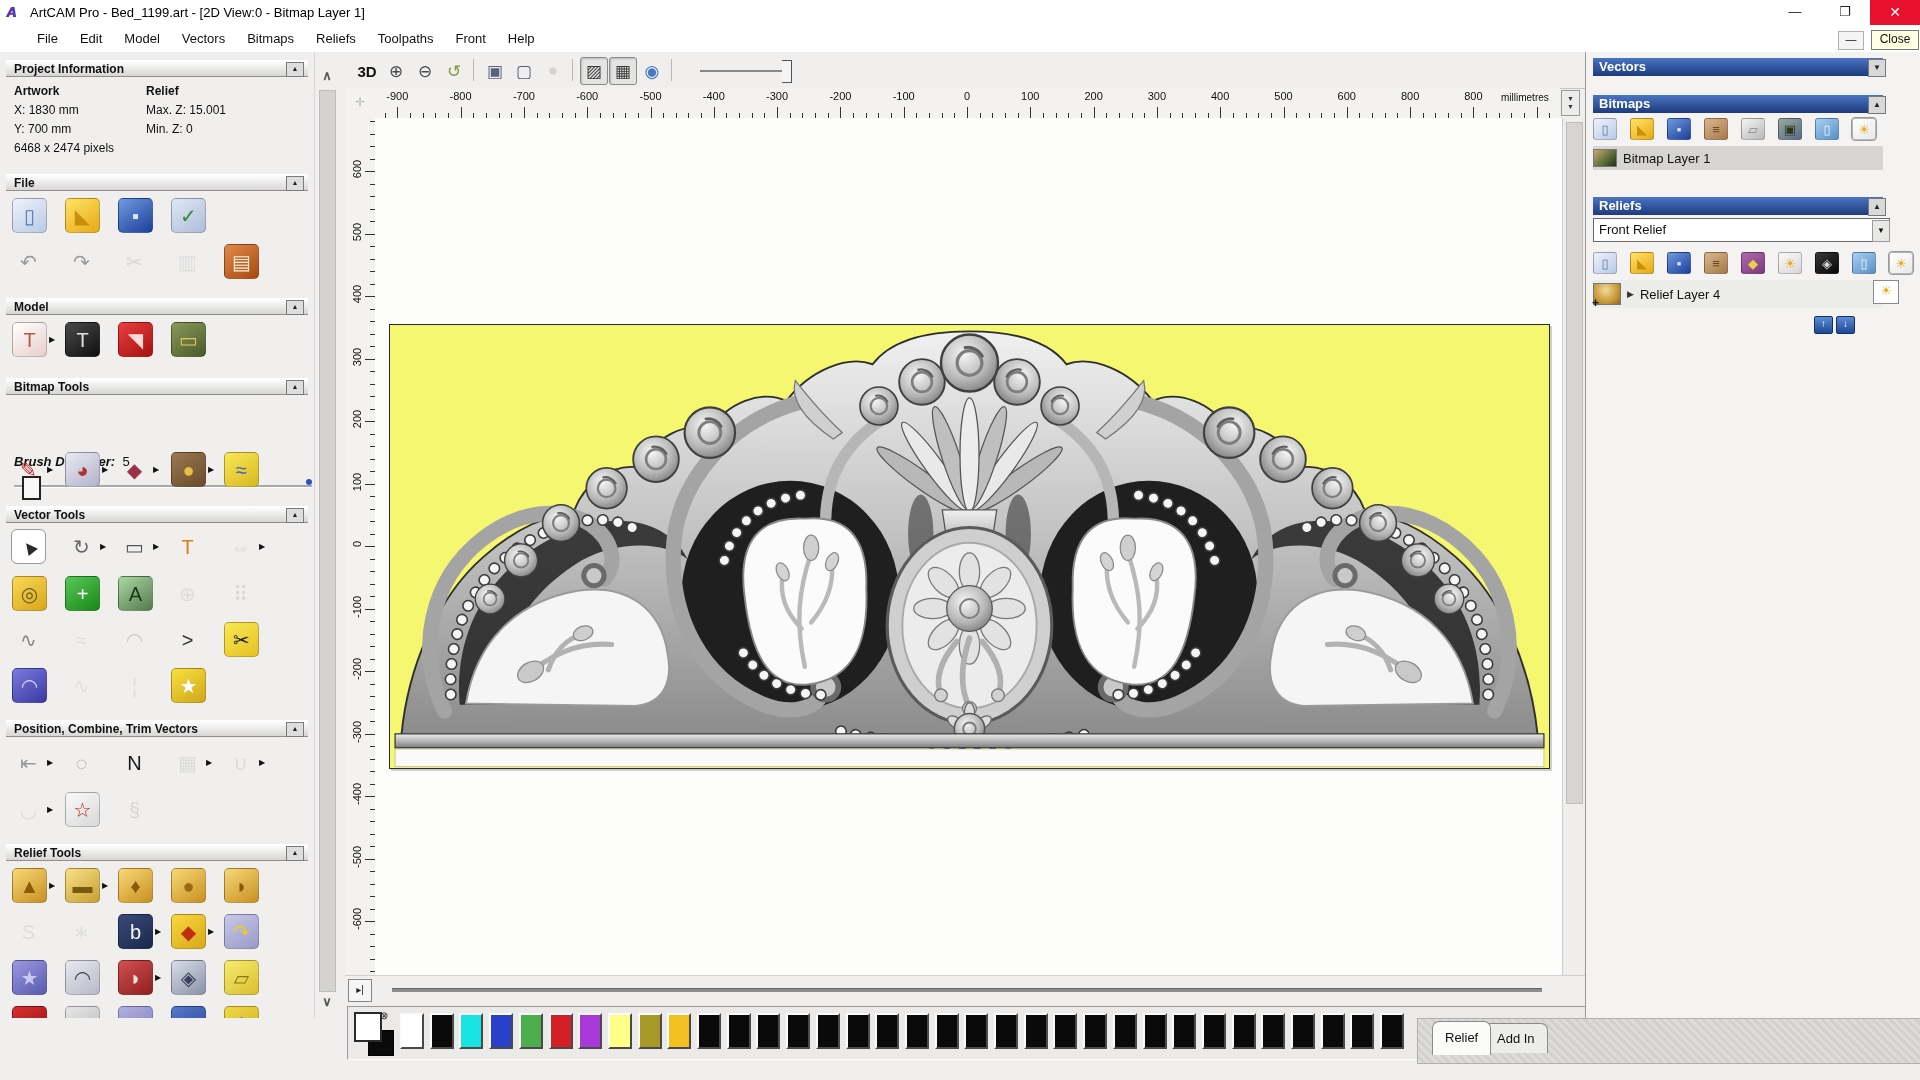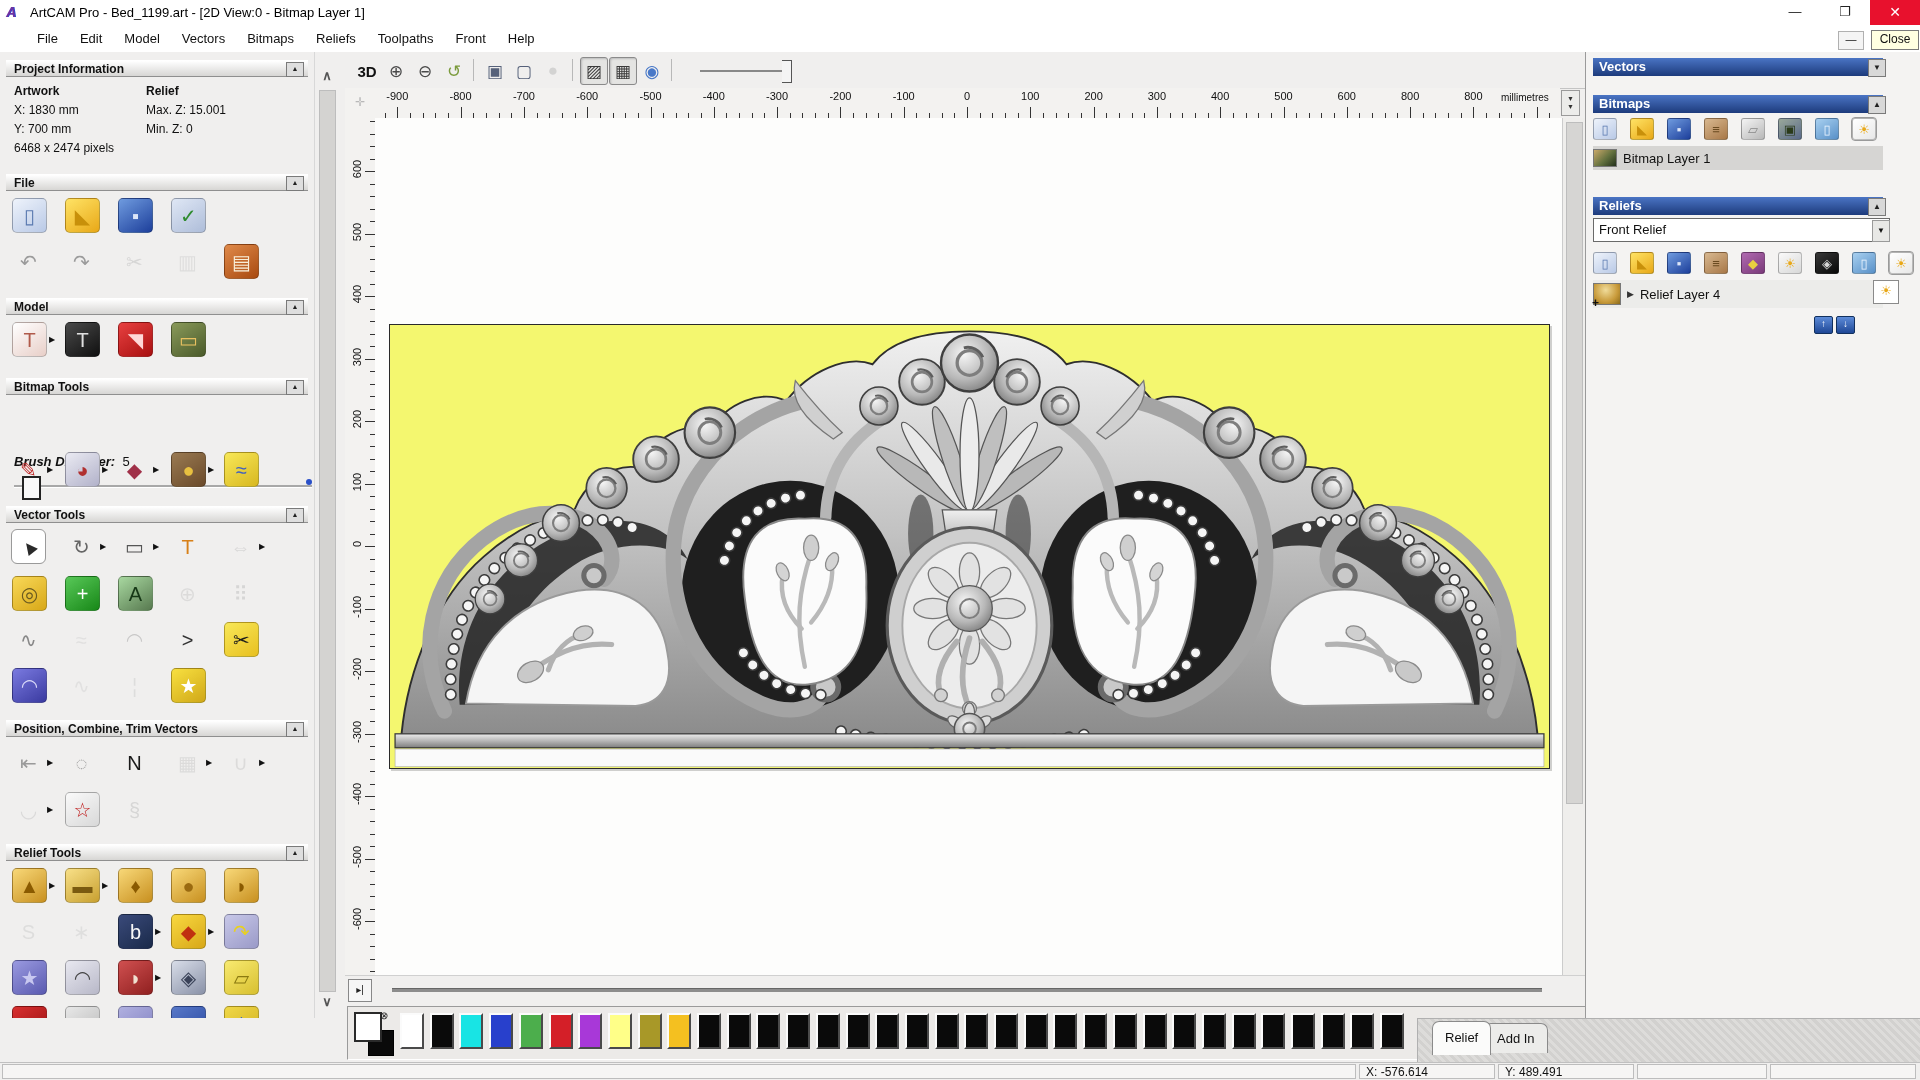--- a/index.html
+++ b/index.html
@@ -1076,21 +1076,14 @@
         <span style="position:absolute;left:-2px;bottom:-6px;font-size:12px;font-weight:bold;color:#111;">+</span>
         </div>
       <span style="font-size:9px;color:#333;">▶</span>
       <span>Relief Layer 4</span>
       <div id="bulb-btn">☀</div>
     </div>
     <div class="updown" style="left:228px;top:264px;">↑</div>
     <div class="updown" style="left:250px;top:264px;">↓</div>
   </div>
 
-  <div class="abs" id="statusbar">
-    <div class="scell" style="left:2px;width:1354px;"></div>
-    <div class="scell" style="left:1359px;width:136px;">X: -576.614</div>
-    <div class="scell" style="left:1498px;width:136px;">Y: 489.491</div>
-    <div class="scell" style="left:1637px;width:130px;"></div>
-    <div class="scell" style="left:1770px;width:146px;"></div>
-  </div>
 
 </div>
 
 </body></html>

